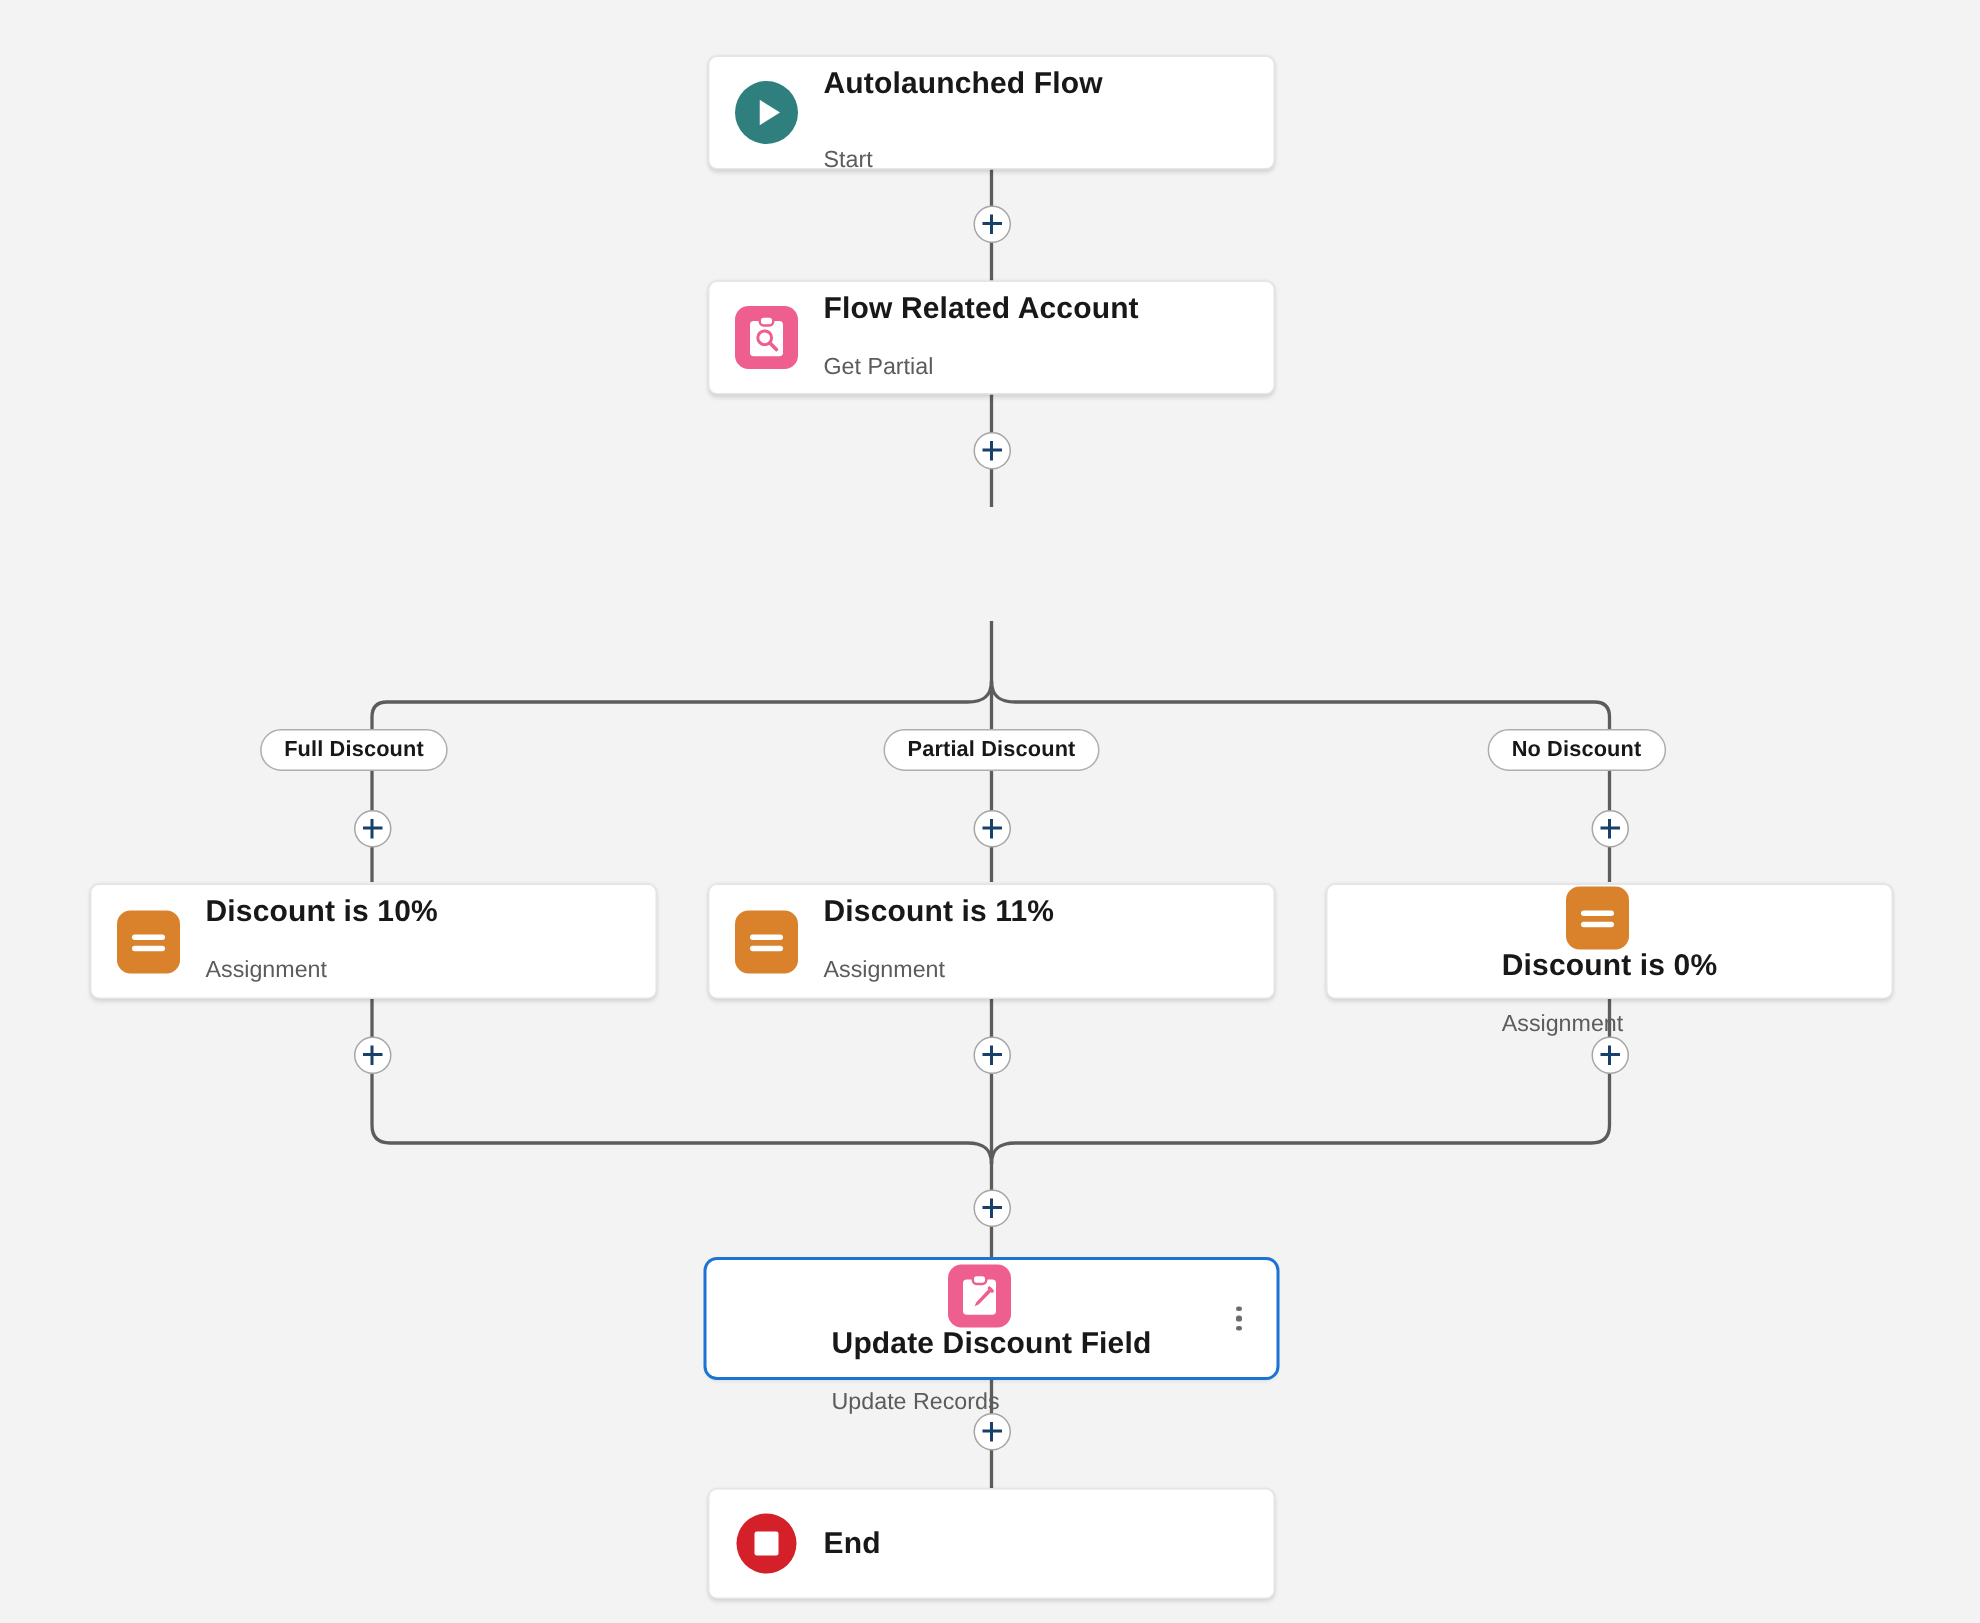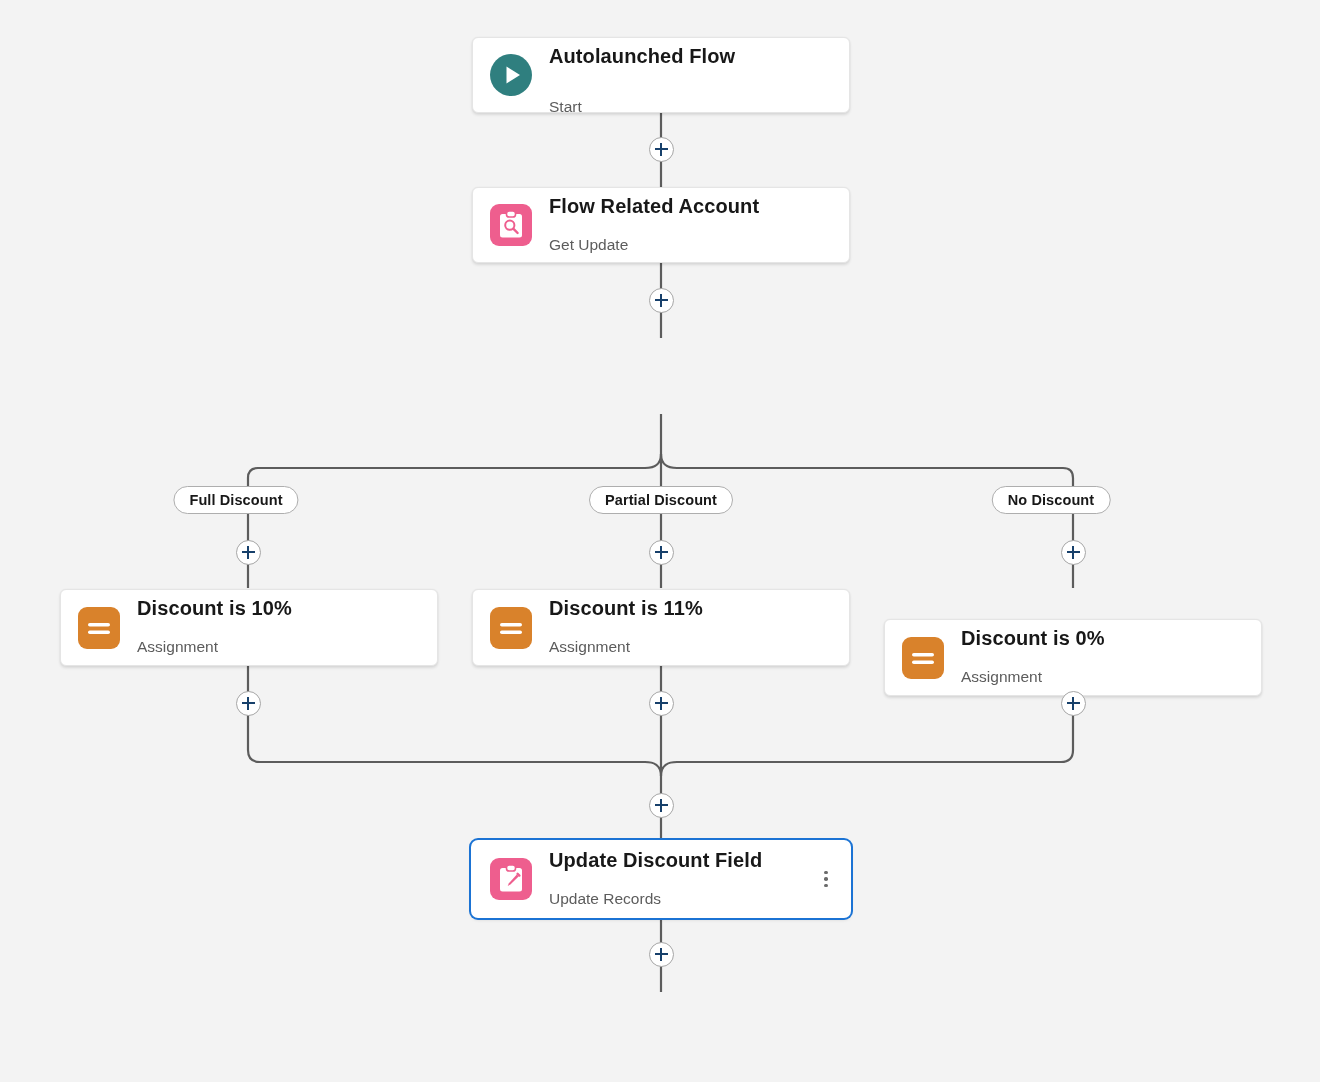--- a/index.html
+++ b/index.html
@@ -42,20 +42,21 @@
     border: 1px solid #e5e5e5;
     border-radius: 6px;
     box-shadow: 0 2px 3px rgba(0,0,0,0.11), 0 0 2px rgba(0,0,0,0.06);
     display: flex;
     align-items: center;
     padding: 0 16px;
   }
   .node.selected {
     border: 1px solid #ffffff;
     box-shadow: 0 0 0 1px #ffffff, 0 0 0 3px #1b73d4, 0 2px 4px rgba(0,0,0,0.18);
+    flex-direction: column;
   }
 
   .node-icon {
     flex: 0 0 auto;
     width: 44px;
     height: 44px;
     margin-right: 16px;
     position: relative;
   }
   .node-icon svg { display: block; width: 44px; height: 44px; }
@@ -210,21 +211,21 @@
       <svg viewBox="0 0 44 44" xmlns="http://www.w3.org/2000/svg">
         <rect x="1" y="1" width="42" height="42" rx="9" fill="#ee5e8e"></rect>
         <path d="M11 13.5 a2.5 2.5 0 0 1 2.5-2.5 H30.5 A2.5 2.5 0 0 1 33 13.5 V32 a2.5 2.5 0 0 1 -2.5 2.5 H13.5 A2.5 2.5 0 0 1 11 32 Z" fill="#ffffff"></path>
         <rect x="17.5" y="8" width="9" height="6" rx="2.6" fill="#ffffff" stroke="#ee5e8e" stroke-width="1.6"></rect>
         <circle cx="20.8" cy="22.2" r="4.6" fill="none" stroke="#ee5e8e" stroke-width="2"></circle>
         <path d="M24.3 25.7 L28.6 30" stroke="#ee5e8e" stroke-width="2.4" stroke-linecap="round"></path>
       </svg>
     </div>
     <div class="node-text">
       <div class="node-title">Flow Related Account</div>
-      <div class="node-sub">Get Update</div>
+      <div class="node-sub">Get Partial</div>
     </div>
   </div>
 
   <div class="plus" style="left:661px; top:300px;"></div>
 
 
   <div class="branch-label" style="left:236px; top:486px;">Full Discount</div>
   <div class="branch-label" style="left:661px; top:486px;">Partial Discount</div>
   <div class="branch-label" style="left:1051px; top:486px;">No Discount</div>
 
@@ -253,21 +254,21 @@
         <rect x="11" y="17" width="22" height="3.6" rx="1.8" fill="#ffffff"></rect>
         <rect x="11" y="24.5" width="22" height="3.6" rx="1.8" fill="#ffffff"></rect>
       </svg>
     </div>
     <div class="node-text">
       <div class="node-title">Discount is 11%</div>
       <div class="node-sub">Assignment</div>
     </div>
   </div>
 
-  <div class="node" style="left:884px; top:619px; width:378px; height:77px;">
+  <div class="node" style="left:884px; top:589px; width:378px; height:77px;flex-direction:column;">
     <div class="node-icon">
       <svg viewBox="0 0 44 44" xmlns="http://www.w3.org/2000/svg">
         <rect x="1" y="1" width="42" height="42" rx="9" fill="#d9822b"></rect>
         <rect x="11" y="17" width="22" height="3.6" rx="1.8" fill="#ffffff"></rect>
         <rect x="11" y="24.5" width="22" height="3.6" rx="1.8" fill="#ffffff"></rect>
       </svg>
     </div>
     <div class="node-text">
       <div class="node-title">Discount is 0%</div>
       <div class="node-sub">Assignment</div>
@@ -296,14 +297,25 @@
     </div>
     <div class="node-menu">
       <i></i>
       <i></i>
       <i></i>
     </div>
   </div>
 
   <div class="plus" style="left:661px; top:954px;"></div>
 
+  <div class="node single" style="left:472px; top:992px; width:378px; height:74px;">
+    <div class="node-icon">
+      <svg viewBox="0 0 44 44" xmlns="http://www.w3.org/2000/svg">
+        <circle cx="22" cy="22" r="20" fill="#d32029"></circle>
+        <rect x="14" y="14" width="16" height="16" rx="1.5" fill="#ffffff"></rect>
+      </svg>
+    </div>
+    <div class="node-text">
+      <div class="node-title">End</div>
+    </div>
+  </div>
 
 </div>
 
 </body></html>

